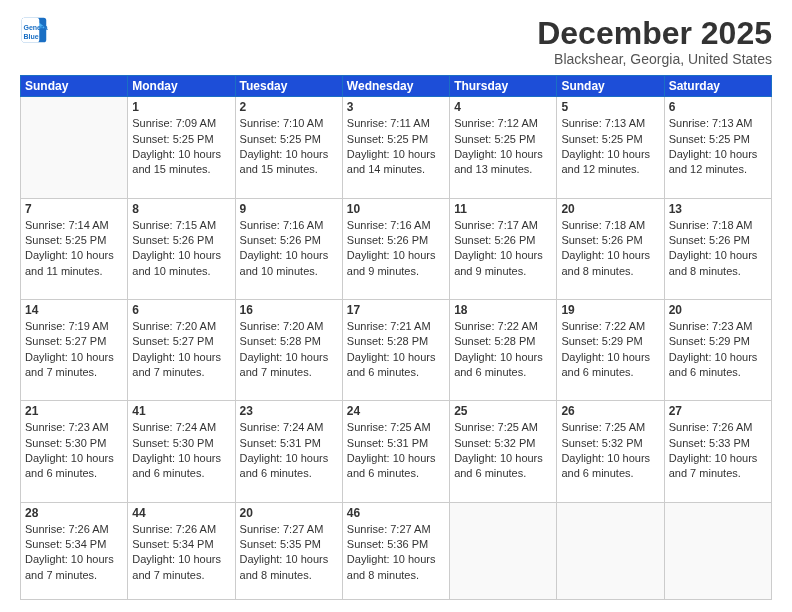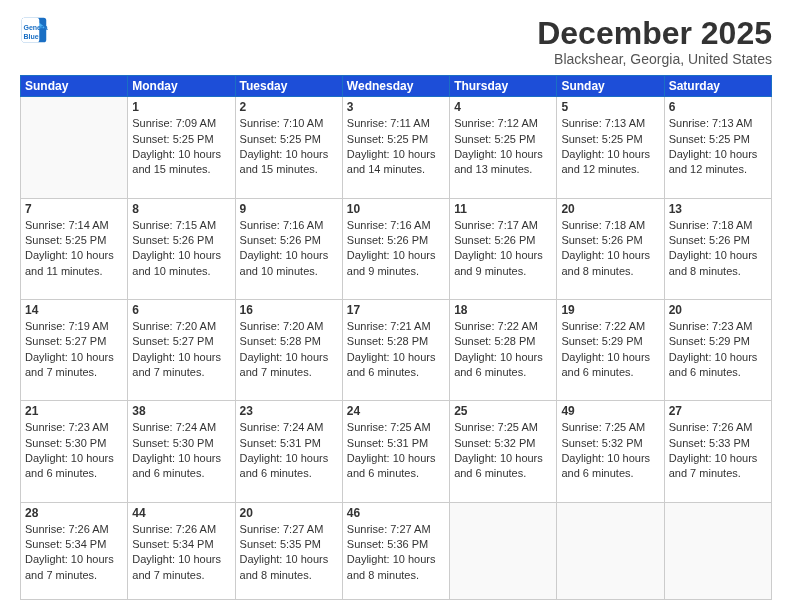--- a/index.html
+++ b/index.html
@@ -208,37 +208,37 @@
             <span class="day-num">20</span>
             <div class="day-info">Sunrise: 7:23 AM<br>Sunset: 5:29 PM<br>Daylight: 10 hours<br>and 6 minutes.</div>
           </td>
         </tr>
         <tr>
           <td>
             <span class="day-num">21</span>
             <div class="day-info">Sunrise: 7:23 AM<br>Sunset: 5:30 PM<br>Daylight: 10 hours<br>and 6 minutes.</div>
           </td>
           <td>
-            <span class="day-num">38</span>
+            <span class="day-num">41</span>
             <div class="day-info">Sunrise: 7:24 AM<br>Sunset: 5:30 PM<br>Daylight: 10 hours<br>and 6 minutes.</div>
           </td>
           <td>
             <span class="day-num">23</span>
             <div class="day-info">Sunrise: 7:24 AM<br>Sunset: 5:31 PM<br>Daylight: 10 hours<br>and 6 minutes.</div>
           </td>
           <td>
             <span class="day-num">24</span>
             <div class="day-info">Sunrise: 7:25 AM<br>Sunset: 5:31 PM<br>Daylight: 10 hours<br>and 6 minutes.</div>
           </td>
           <td>
             <span class="day-num">25</span>
             <div class="day-info">Sunrise: 7:25 AM<br>Sunset: 5:32 PM<br>Daylight: 10 hours<br>and 6 minutes.</div>
           </td>
           <td>
-            <span class="day-num">49</span>
+            <span class="day-num">26</span>
             <div class="day-info">Sunrise: 7:25 AM<br>Sunset: 5:32 PM<br>Daylight: 10 hours<br>and 6 minutes.</div>
           </td>
           <td>
             <span class="day-num">27</span>
             <div class="day-info">Sunrise: 7:26 AM<br>Sunset: 5:33 PM<br>Daylight: 10 hours<br>and 7 minutes.</div>
           </td>
         </tr>
         <tr class="last-row">
           <td>
             <span class="day-num">28</span>

